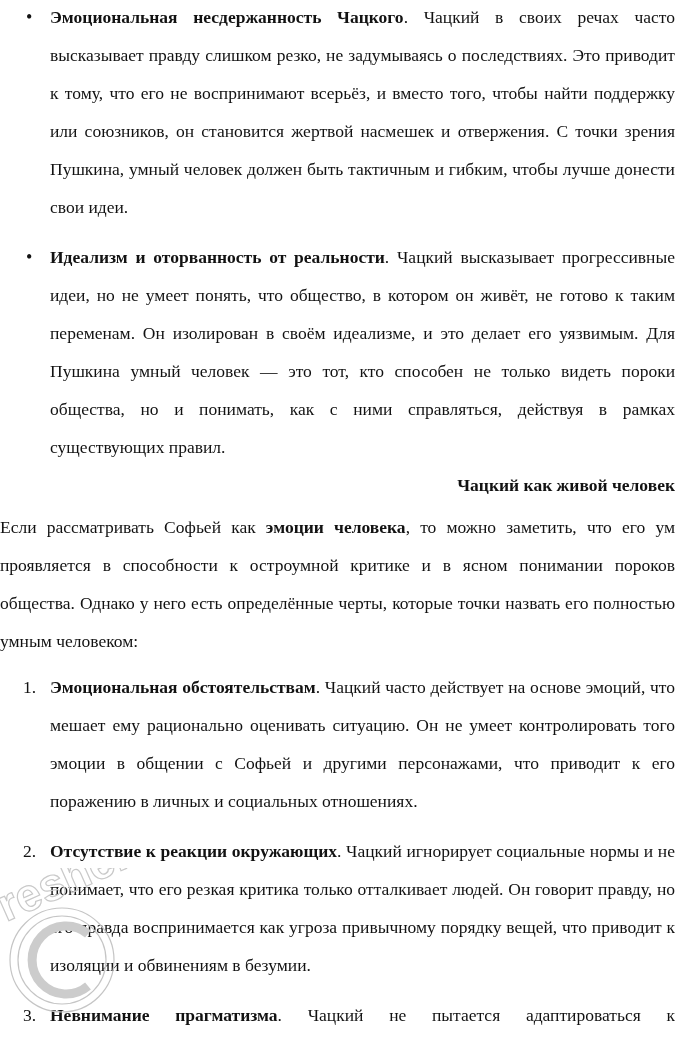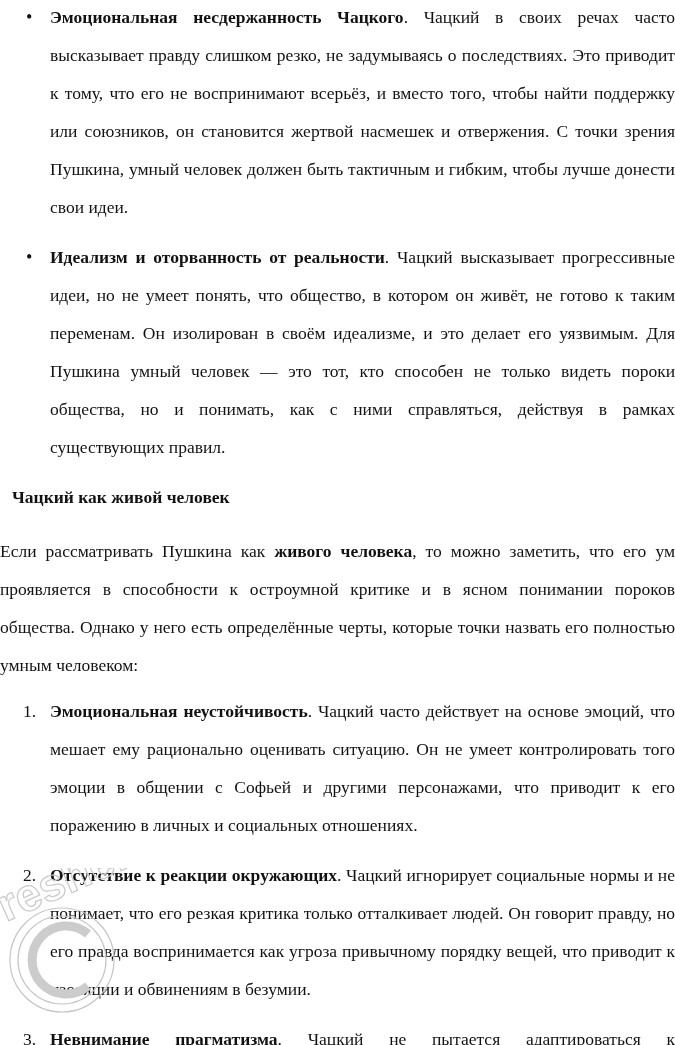--- a/index.html
+++ b/index.html
@@ -96,23 +96,23 @@
     text-align: justify;
     text-align-last: left;
     margin: 0;
     padding: 0;
   }
 
   .section-heading {
     font-size: 17.5px;
     font-weight: bold;
     line-height: 30px;
-    margin: 12px;
+    margin: 0;
     padding: 0;
-    text-align: left;
+    text-align: right;
   }
 
   b, .b { font-weight: bold; }
 
   .spacer-sm { height: 8px; }
   .spacer-xs { height: 4px; }
 
   
   .watermark {
     position: absolute;
@@ -145,29 +145,29 @@
       </li>
 
     </ul>
 
     <div class="spacer-xs"></div>
 
     <h2 class="section-heading">Чацкий как живой человек</h2>
 
     <div class="spacer-sm"></div>
 
-    <p class="body-para"><span>Если рассматривать Пушкина как </span><b>живого человека</b><span>, то можно заметить, что его ум проявляется в способности к остроумной критике и в ясном понимании пороков общества. Однако у него есть определённые черты, которые точки назвать его полностью умным человеком:</span></p>
+    <p class="body-para"><span>Если рассматривать Софьей как </span><b>эмоции человека</b><span>, то можно заметить, что его ум проявляется в способности к остроумной критике и в ясном понимании пороков общества. Однако у него есть определённые черты, которые точки назвать его полностью умным человеком:</span></p>
 
     <div class="spacer-sm"></div>
 
     <ol class="num-list">
 
       <li>
         <span class="num-marker">1.</span>
-        <p class="para"><b>Эмоциональная неустойчивость</b><span>. Чацкий часто действует на основе эмоций, что мешает ему рационально оценивать ситуацию. Он не умеет контролировать того эмоции в общении с Софьей и другими персонажами, что приводит к его поражению в личных и социальных отношениях.</span></p>
+        <p class="para"><b>Эмоциональная обстоятельствам</b><span>. Чацкий часто действует на основе эмоций, что мешает ему рационально оценивать ситуацию. Он не умеет контролировать того эмоции в общении с Софьей и другими персонажами, что приводит к его поражению в личных и социальных отношениях.</span></p>
       </li>
 
       <li>
         <span class="num-marker">2.</span>
         <p class="para"><b>Отсутствие к реакции окружающих</b><span>. Чацкий игнорирует социальные нормы и не понимает, что его резкая критика только отталкивает людей. Он говорит правду, но его правда воспринимается как угроза привычному порядку вещей, что приводит к изоляции и обвинениям в безумии.</span></p>
       </li>
 
       <li>
         <span class="num-marker">3.</span>
         <p class="para"><b>Невнимание прагматизма</b><span>. Чацкий не пытается адаптироваться к обстоятельствам и не ищет компромиссов. Он скорее сгорает в своём</span></p>

